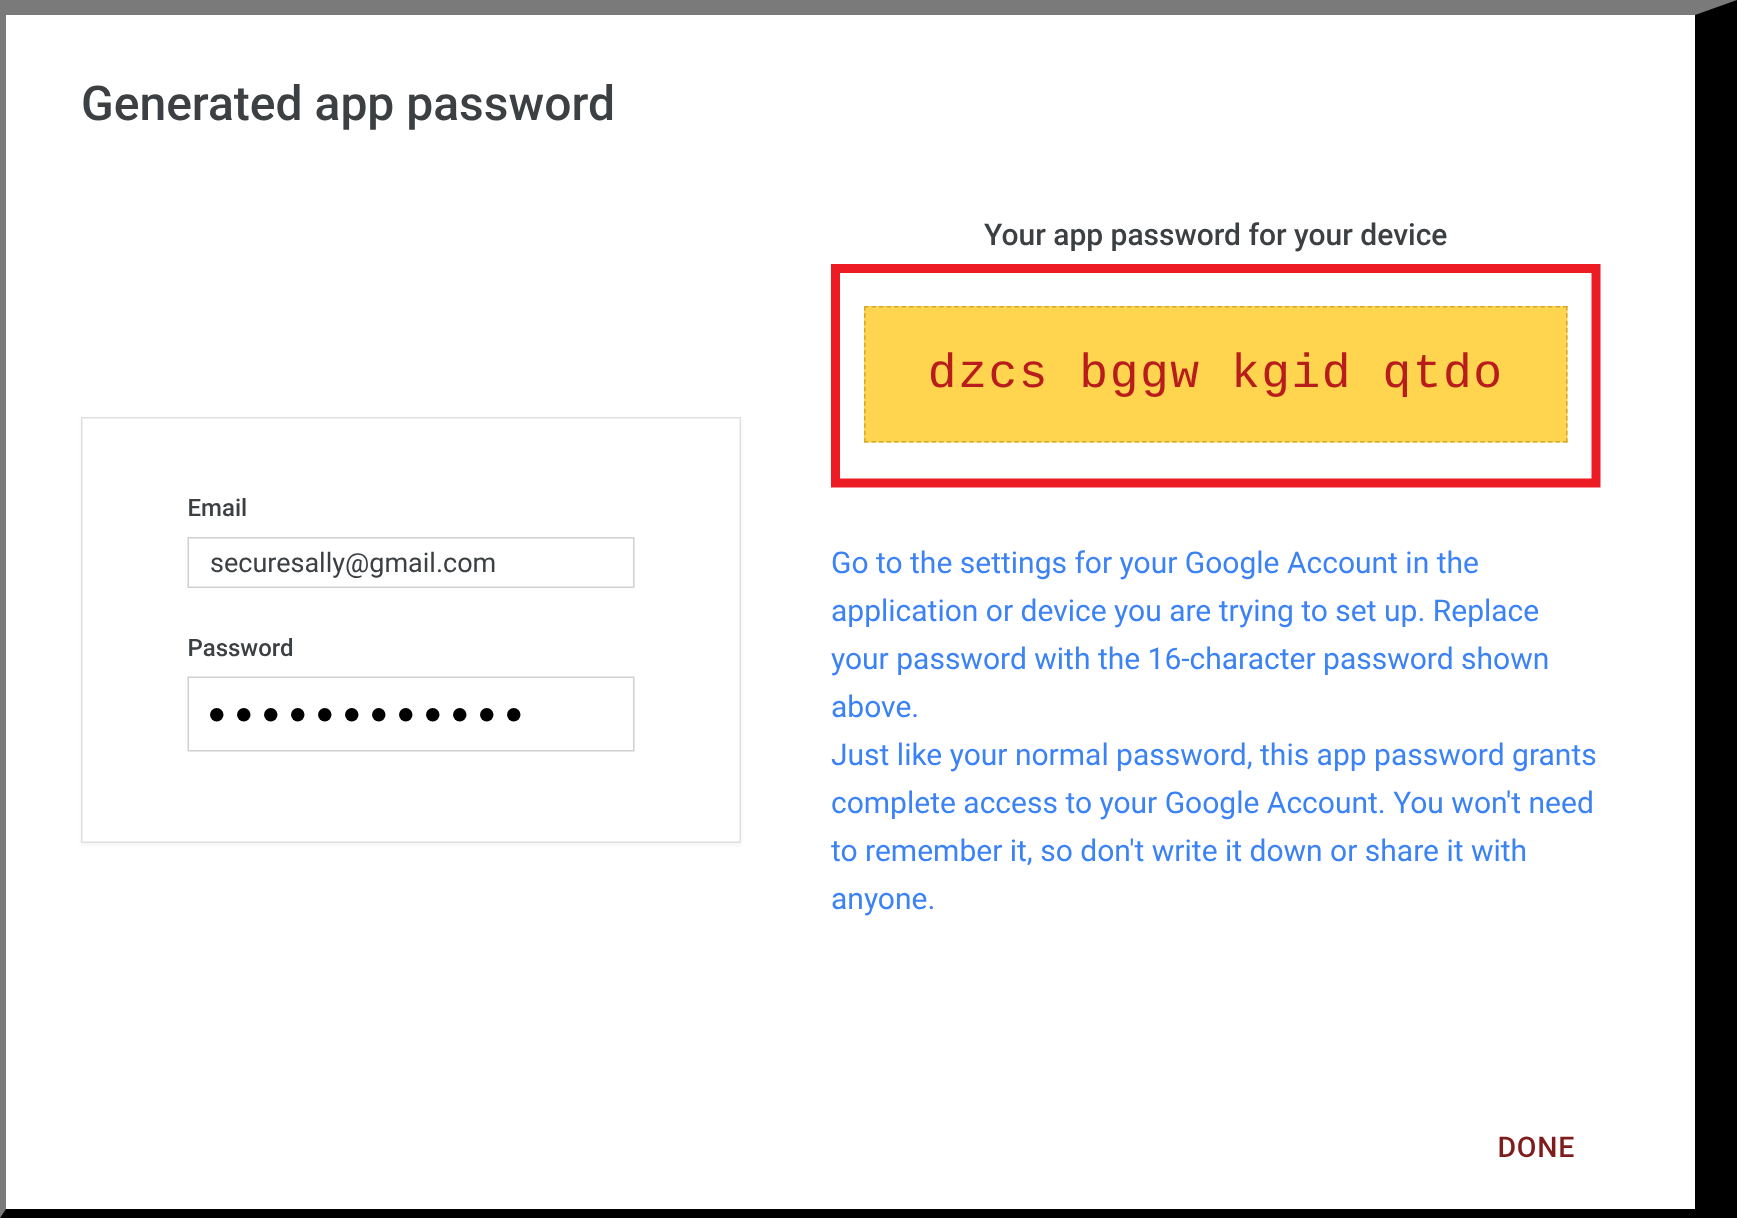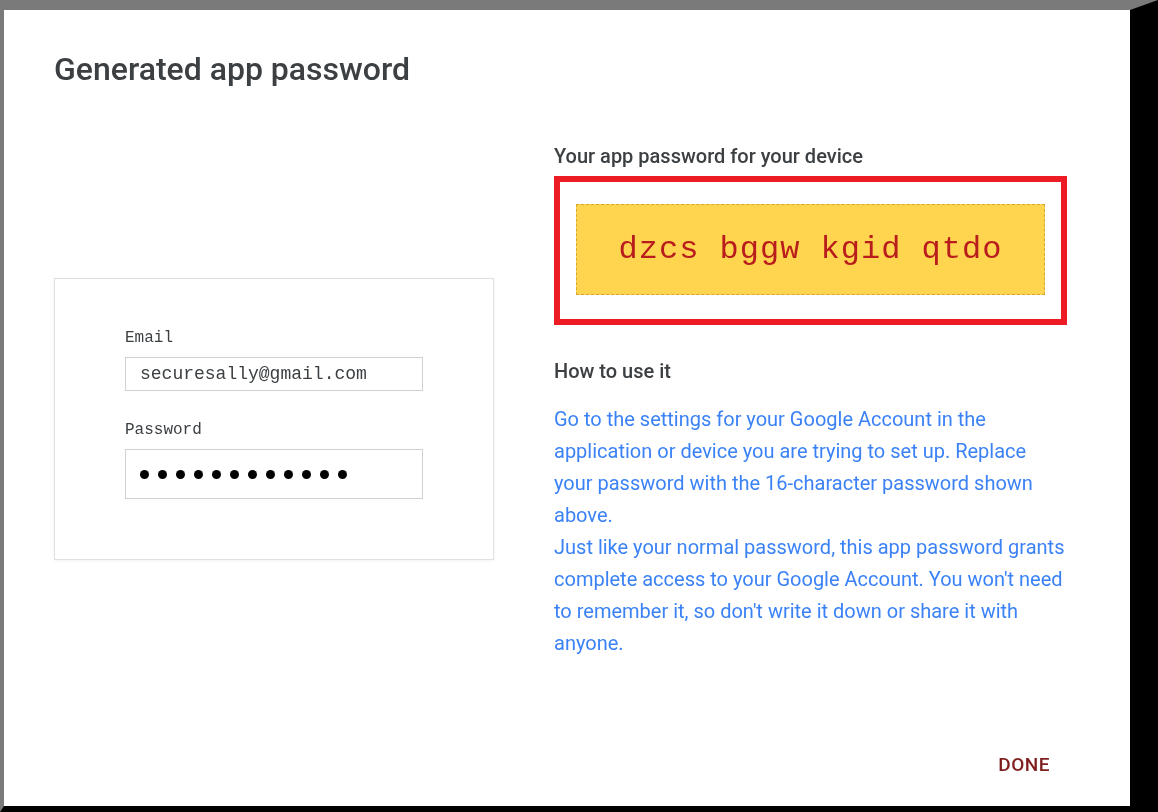--- a/index.html
+++ b/index.html
@@ -46,21 +46,20 @@
       padding-top: 140px;
     }
     .login-card {
       border: 1px solid #e0e0e0;
       box-shadow: 0 1px 3px rgba(0,0,0,0.05);
       padding: 50px 70px 60px 70px;
       background: #fff;
     }
     .field-group {
       margin-bottom: 30px;
-      font-family: Liberation Mono, monospace;
     }
     .field-label {
       font-size: 16px;
       color: #3c4043;
       font-weight: 500;
       margin-bottom: 10px;
       display: block;
     }
     .text-input {
       width: 100%;
@@ -91,20 +90,21 @@
     }
     .right-col {
       flex: 1;
       padding-top: 6px;
     }
     .section-label {
       font-size: 20px;
       font-weight: 500;
       color: #3c4043;
       margin-bottom: 14px;
+      text-align: center;
     }
     .highlight-box {
       border: 6px solid #ed1c24;
       padding: 22px 16px 24px 16px;
       margin-bottom: 34px;
       position: relative;
       margin-top: -6px;
     }
     .password-display {
       background: #ffd54f;
@@ -172,21 +172,20 @@
         </div>
       </div>
 
       <div class="right-col">
         <div class="section-label">Your app password for your device</div>
 
         <div class="highlight-box">
           <div class="password-display">dzcs bggw kgid qtdo</div>
         </div>
 
-        <div class="section-label">How to use it</div>
 
         <div class="instructions" id="instructions">Go to the settings for your Google Account in the application or device you are trying to set up. Replace your password with the 16-character password shown above.<br>Just like your normal password, this app password grants complete access to your Google Account. You won't need to remember it, so don't write it down or share it with anyone.</div>
       </div>
 
     </div>
 
     <button class="done-button">DONE</button>
 
   </div>
 </div>

